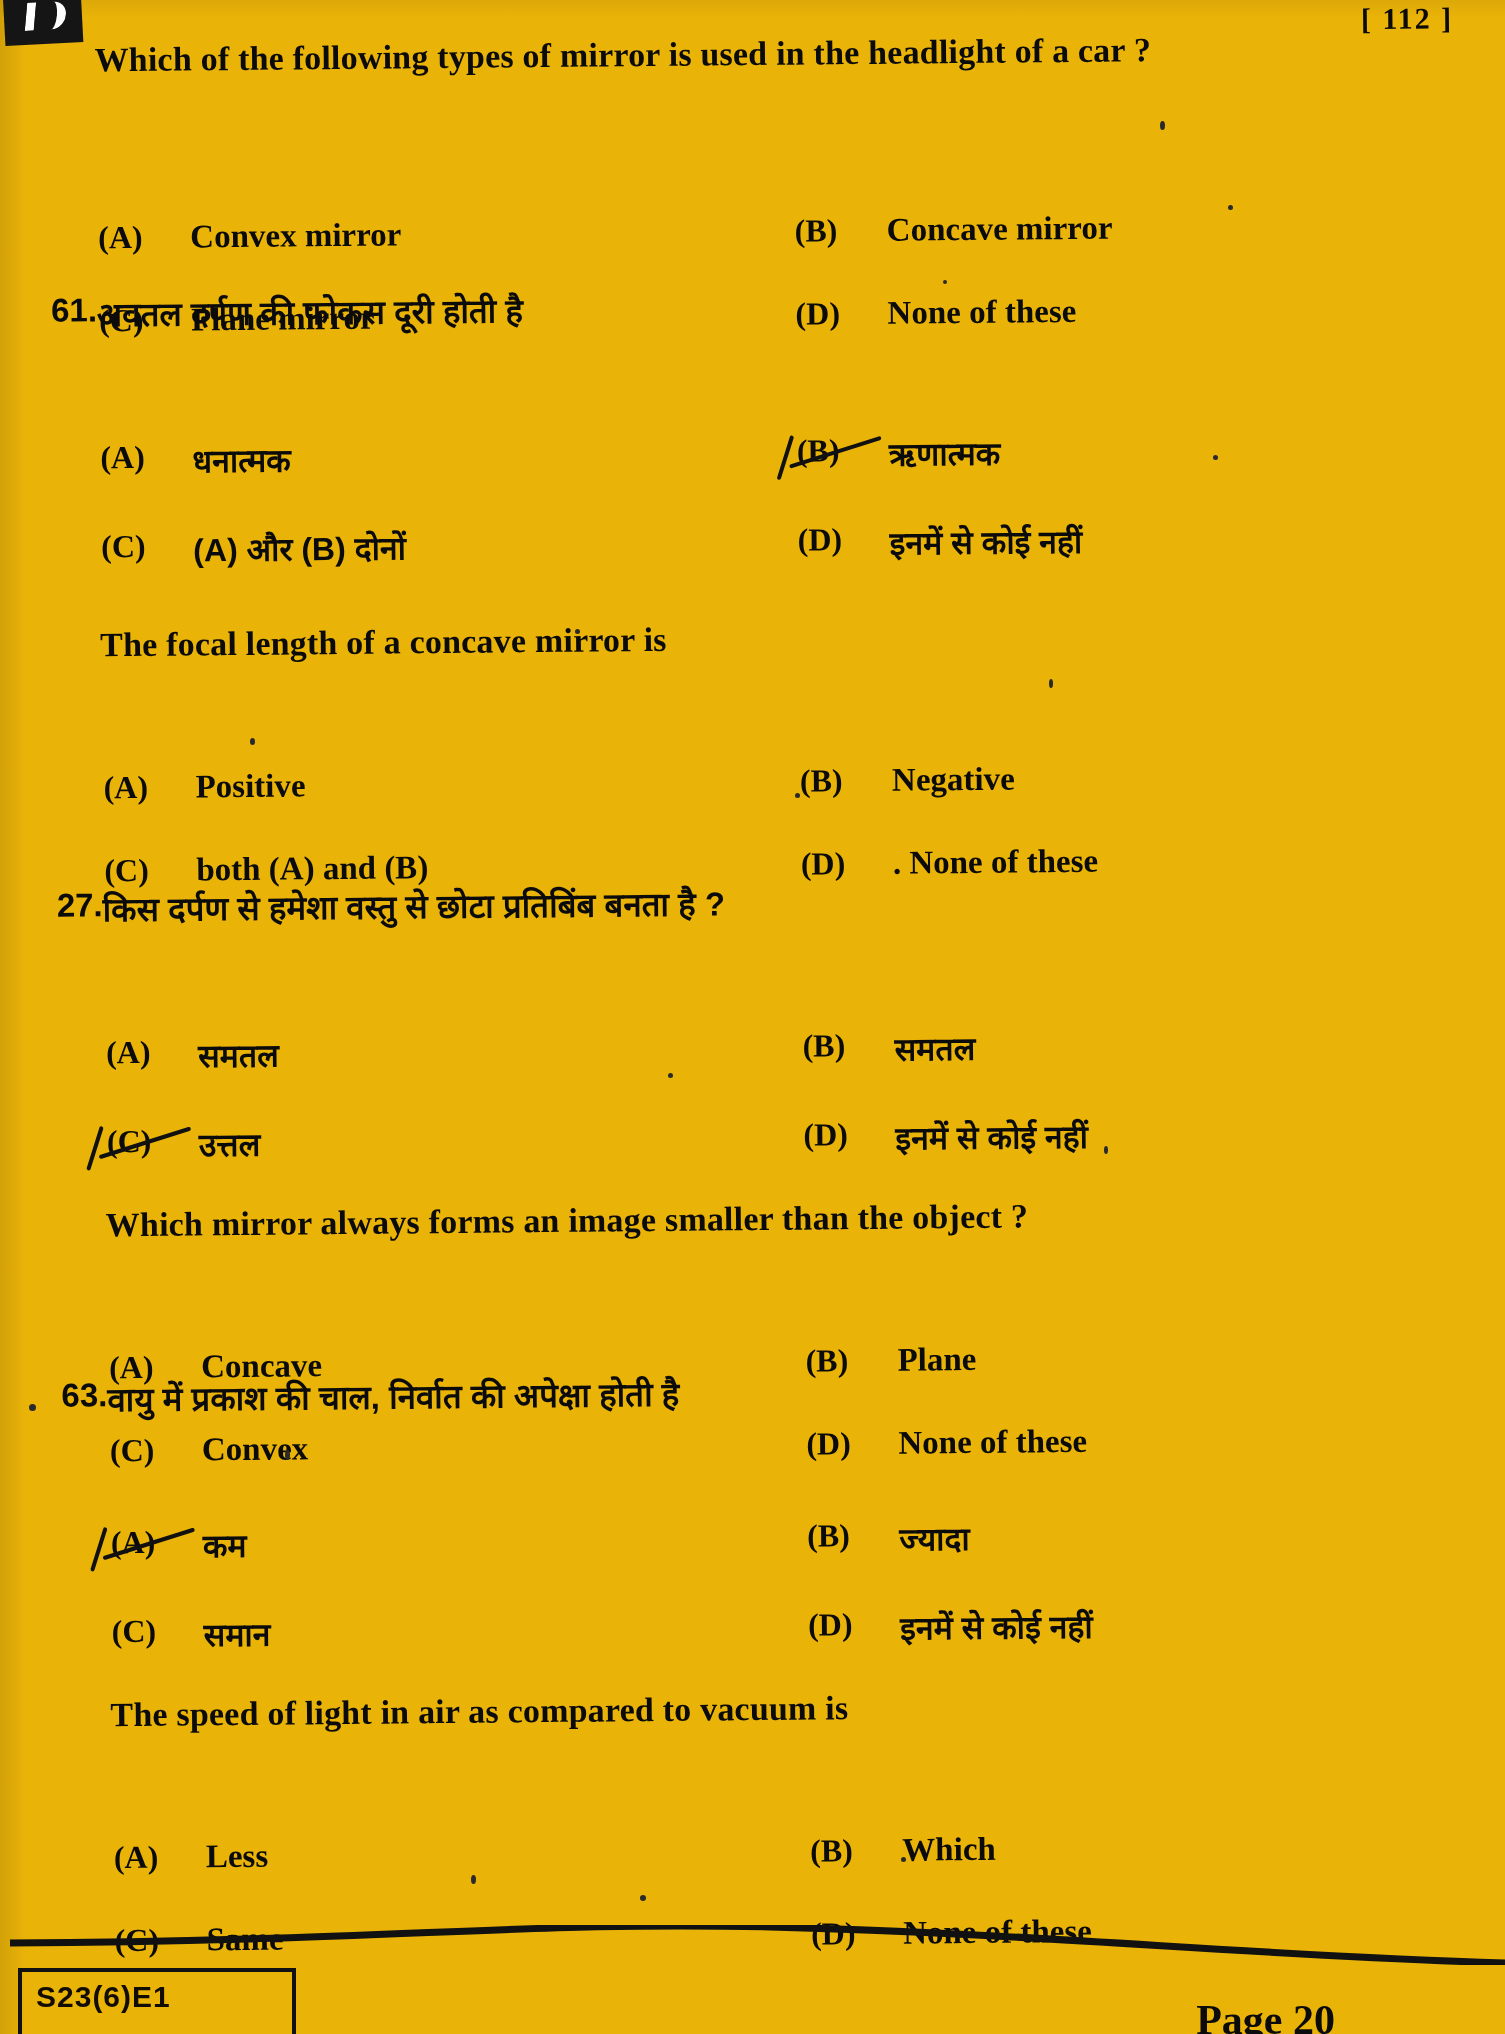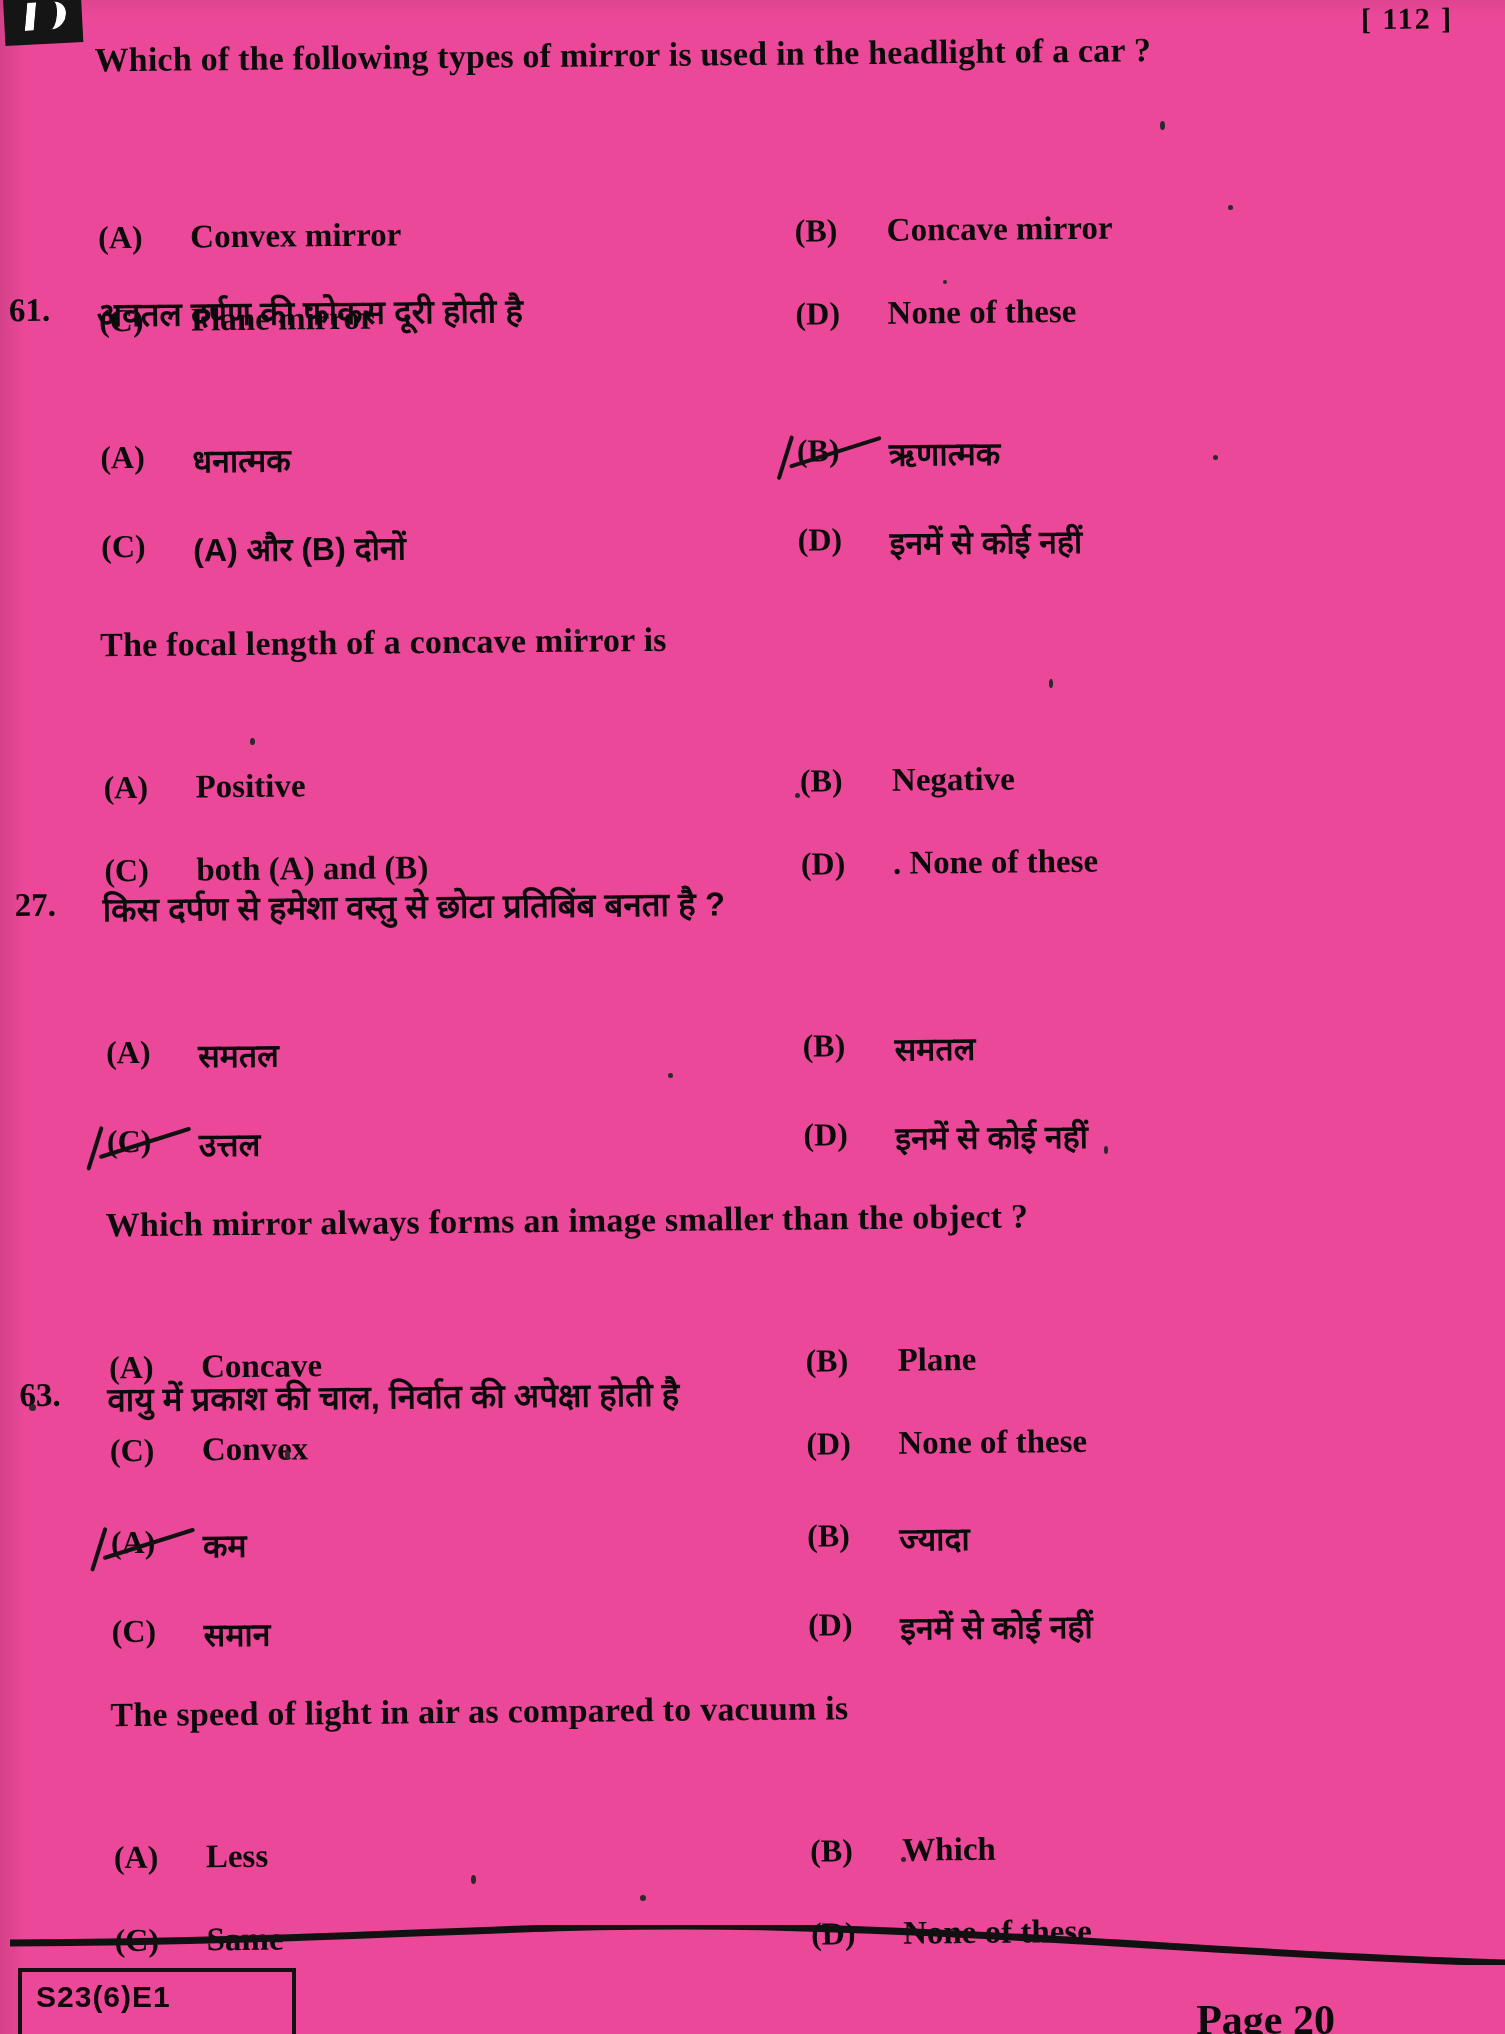--- a/index.html
+++ b/index.html
@@ -13,21 +13,21 @@
     position: relative;
     overflow: hidden;
     font-family: "Liberation Serif", "DejaVu Serif", serif;
     color: #0b0b0b;
   }
 
   
   .sheet {
     position: absolute;
     inset: 0;
-    background: #ec4899;
+    background: #eab308;
     overflow: hidden;
   }
   .scan-shade-left {
     position: absolute;
     left: 0; top: 0; bottom: 0;
     width: 26px;
     background: linear-gradient(to right, rgba(0,0,0,0.10), rgba(0,0,0,0));
     pointer-events: none;
   }
   .scan-shade-top {
@@ -78,24 +78,24 @@
   .qblock { position: relative; }
 
   .qline {
     display: flex;
     align-items: flex-start;
     font-weight: bold;
   }
   .qnum {
     width: 88px;
     flex: 0 0 88px;
-    text-align: left;
+    text-align: right;
     font-size: 33px;
     padding-left: 6px;
-    font-family: Liberation Serif, serif;
+    font-family: Liberation Sans, sans-serif;
   }
   .qtext-en {
     font-size: 34px;
     font-weight: bold;
     line-height: 1.42;
     font-family: "Liberation Serif", serif;
     letter-spacing: 0.2px;
   }
   .qtext-hi {
     font-size: 33px;

